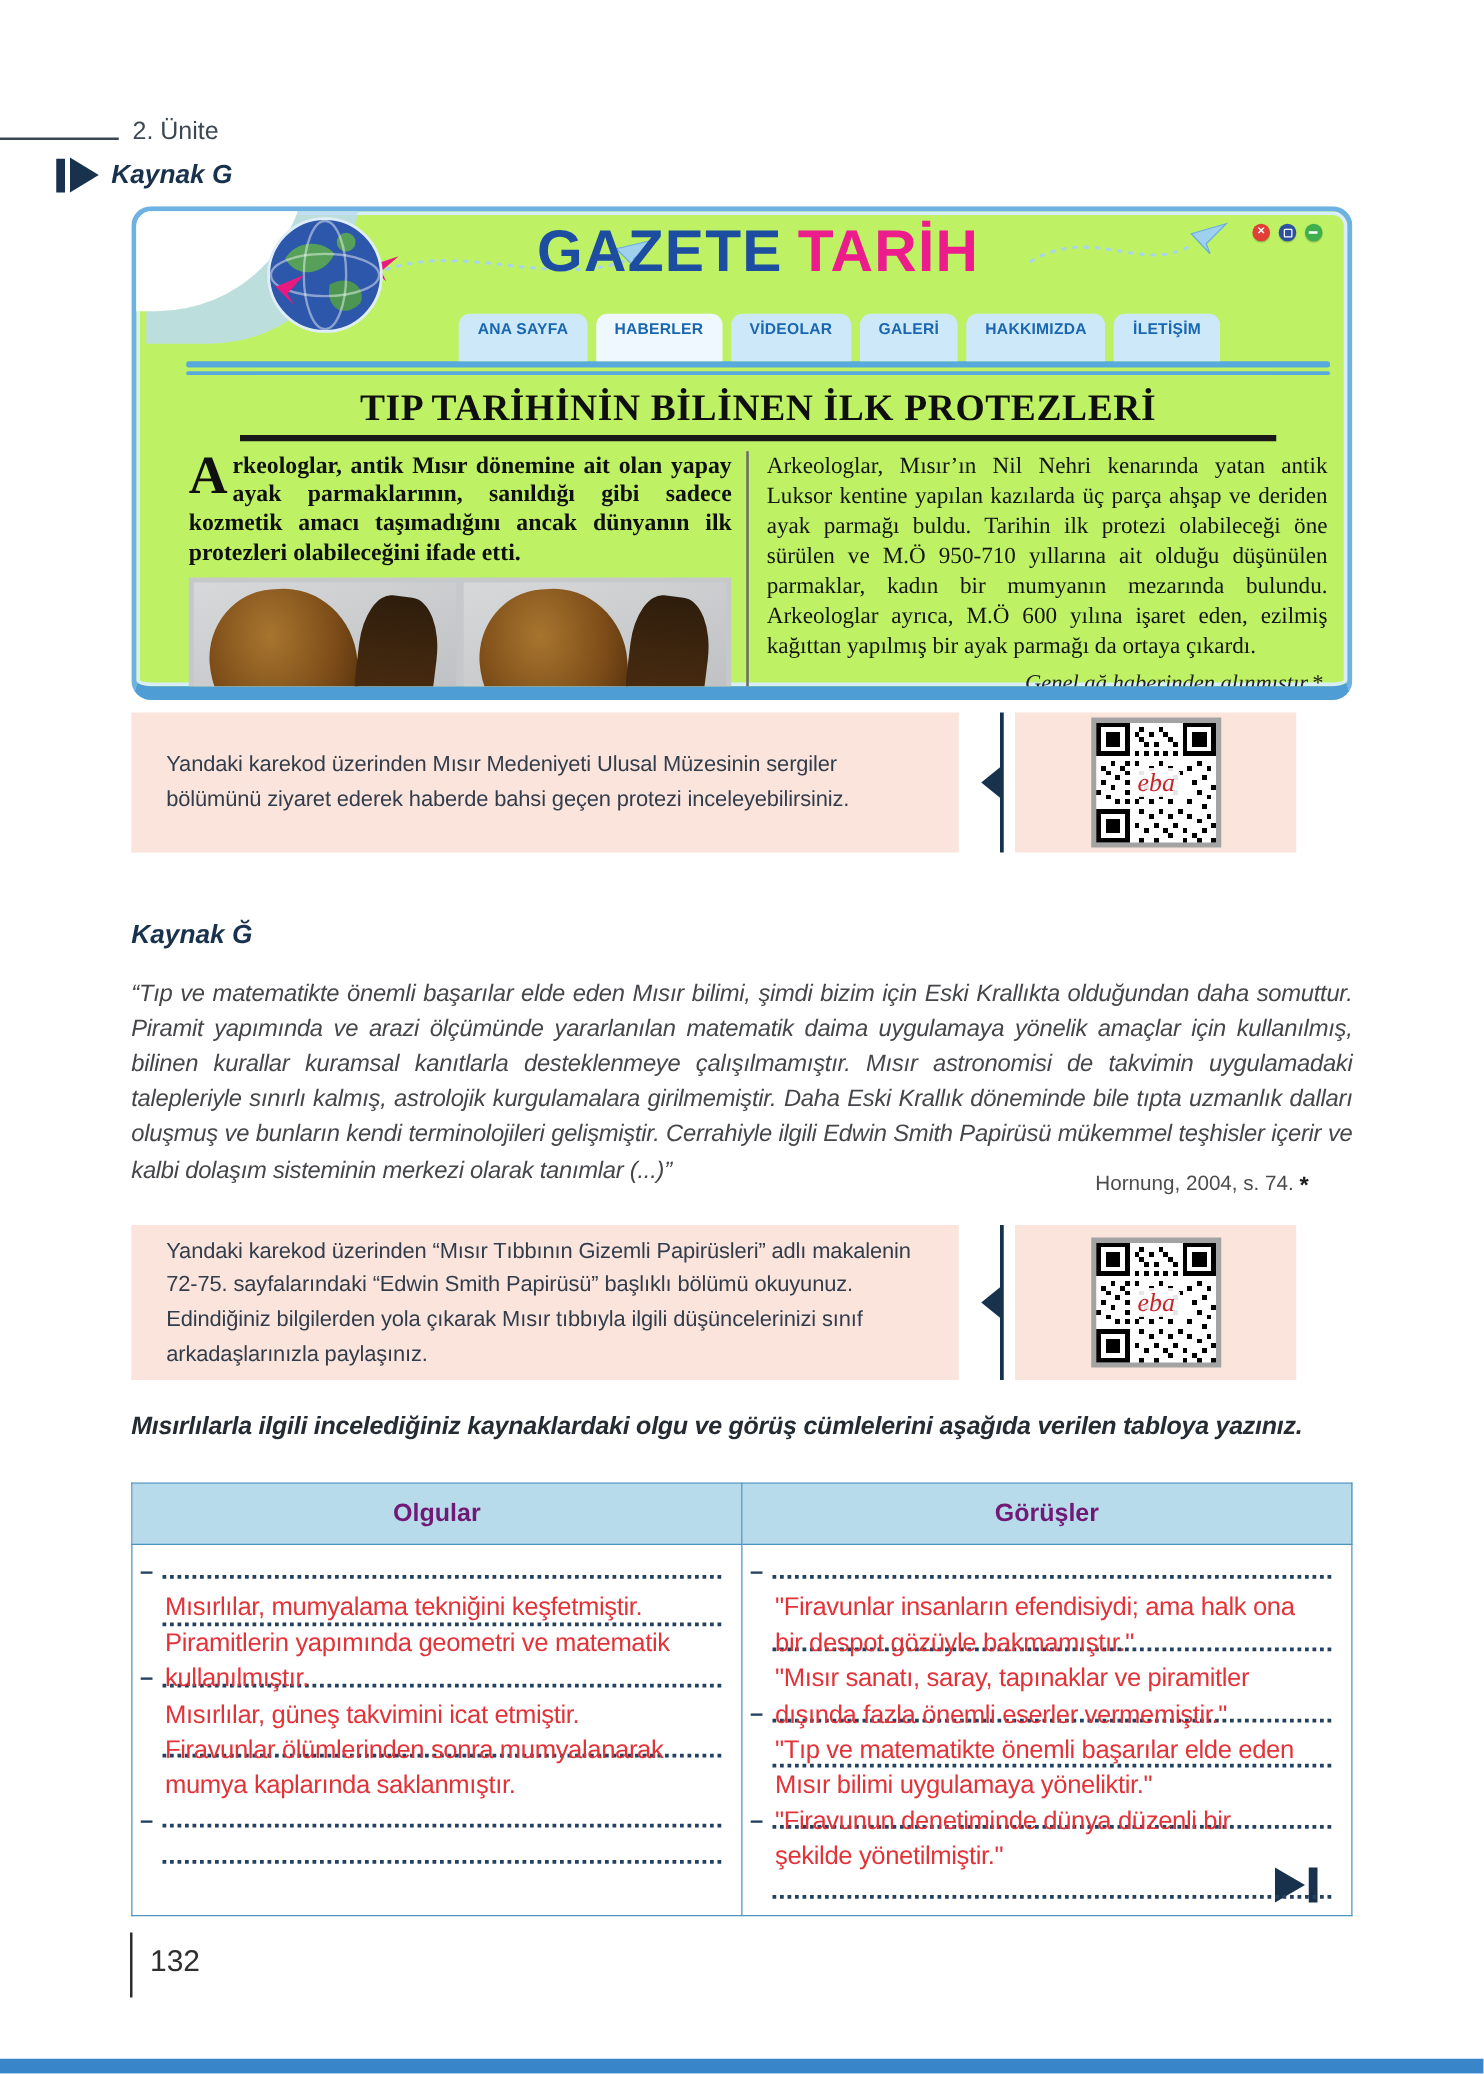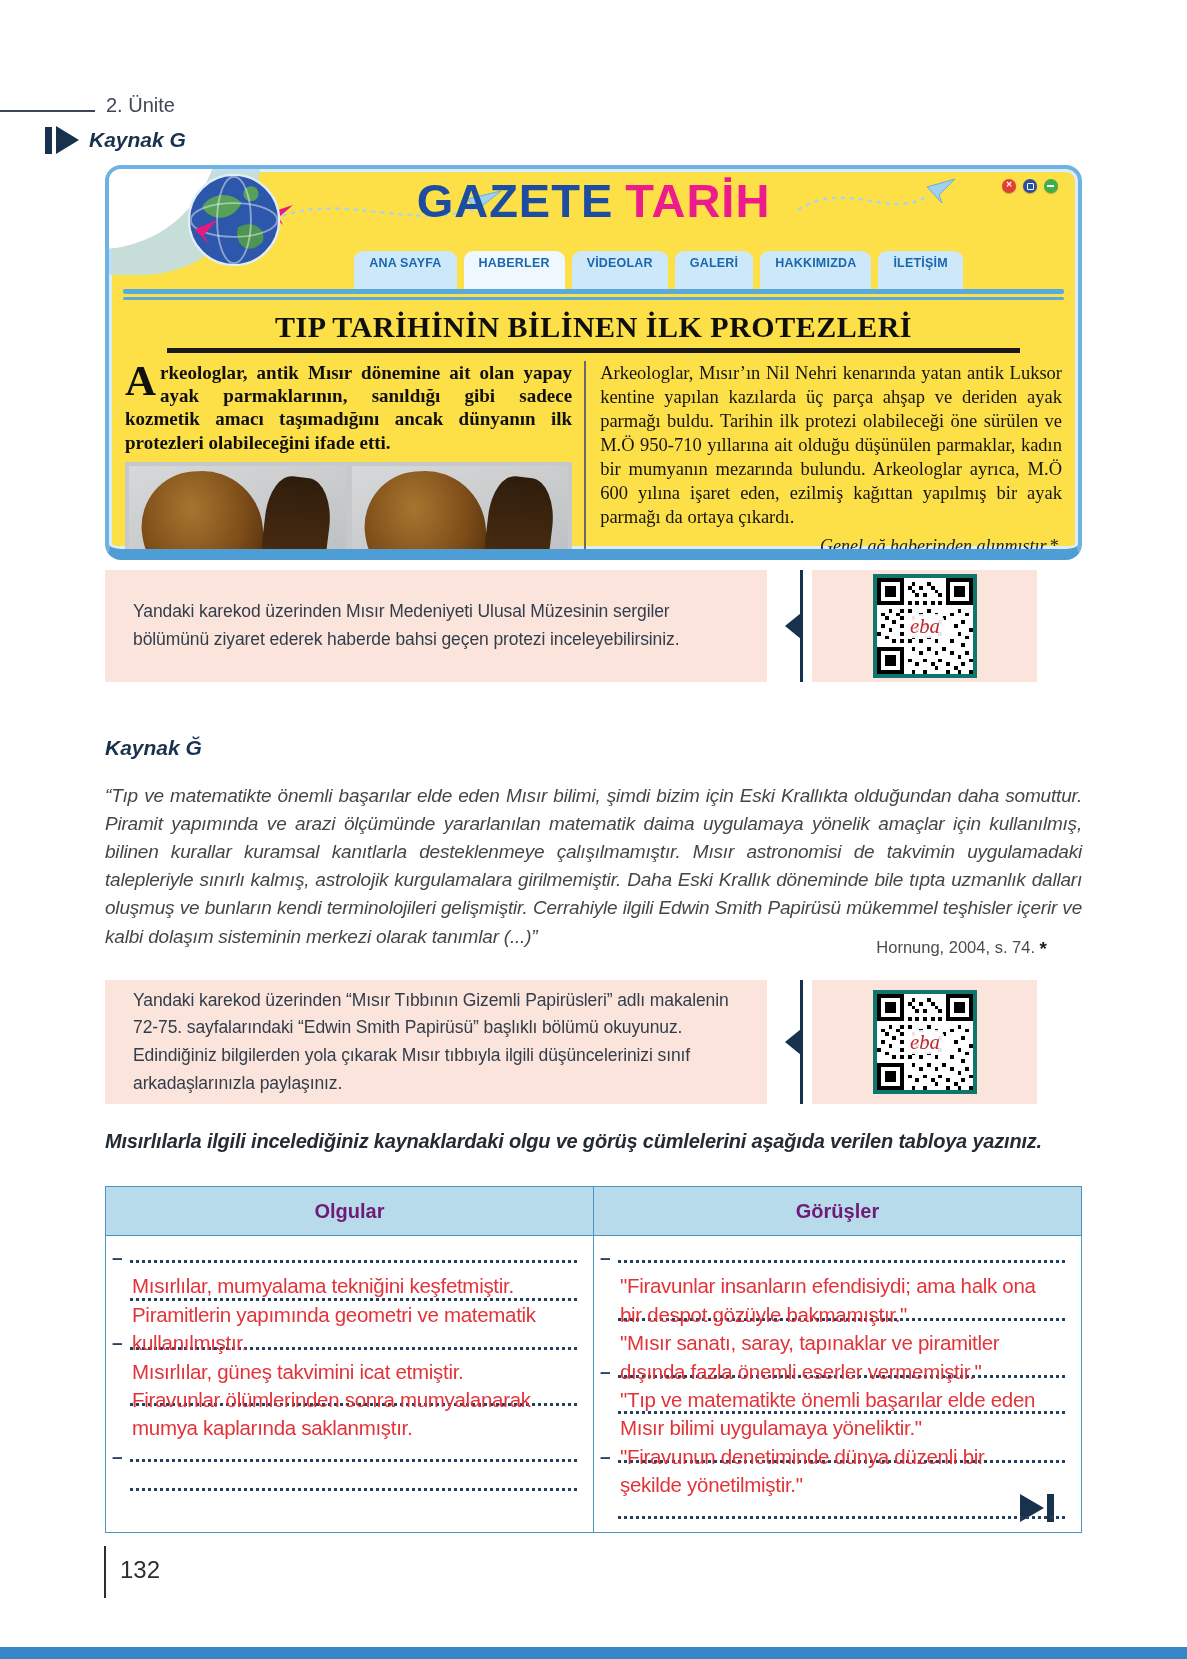--- a/index.html
+++ b/index.html
@@ -9,23 +9,23 @@
   .unit-label{position:absolute;left:106px;top:94px;font-size:20px;color:#3d4754;}
 
   
   .k-row{position:absolute;display:flex;align-items:center;gap:10px;}
   .k-icon{display:flex;align-items:center;}
   .k-icon .bar{width:7px;height:27px;background:#18324e;margin-right:4px;}
   .k-icon .tri{width:0;height:0;border-top:14px solid transparent;border-bottom:14px solid transparent;border-left:23px solid #18324e;}
   .k-label{font-size:21px;font-weight:bold;font-style:italic;color:#18324e;}
 
   
-  .card{position:absolute;left:105px;top:165px;width:977px;height:395px;background:#fde047;
+  .card{position:absolute;left:105px;top:165px;width:977px;height:395px;background:#bef264;
         border:4px solid #6db2e2;border-bottom:11px solid #4e9dd4;border-radius:16px;
-        box-shadow:inset 0 0 0 3px #d9edfa;overflow:hidden;box-sizing:border-box;}
+        box-shadow:inset 0 0 0 3px #d9edfa;overflow:hidden;box-sizing:border-box;padding-left:26px;}
   .masthead{position:relative;height:82px;}
   .swoosh{position:absolute;left:-18px;top:-14px;width:170px;height:120px;background:#bcdcf2;
           border-radius:0 0 150px 0;opacity:.85;}
   .swoosh2{position:absolute;left:-30px;top:-40px;width:140px;height:120px;background:#fff;
            border-radius:0 0 140px 0;}
   .globe{position:absolute;left:78px;top:4px;width:94px;height:94px;z-index:3;}
   .np-title{position:absolute;left:0;right:0;top:8px;text-align:center;z-index:2;
             font-weight:bold;font-size:47px;letter-spacing:1px;line-height:1;}
   .np-title .t-blue{color:#1c4da0;}
   .np-title .t-pink{color:#ec1c8c;margin-left:12px;}
@@ -67,21 +67,21 @@
   .credit{font-family:"Liberation Serif",serif;font-style:italic;font-size:18px;text-align:right;
           margin-top:7px;padding-right:4px;color:#222;}
 
   
   .pinkbox{position:absolute;background:#fbe4dc;display:flex;align-items:center;box-sizing:border-box;}
   .pinkbox .ptext{font-size:17.5px;line-height:1.58;color:#323d4b;letter-spacing:-.1px;}
   .vdiv{position:absolute;width:3px;background:#18324e;}
   .ptrtri{position:absolute;width:0;height:0;border-top:13px solid transparent;border-bottom:13px solid transparent;
           border-right:16px solid #18324e;}
   .qrpanel{position:absolute;background:#fbe4dc;display:flex;align-items:center;justify-content:center;}
-  .qrtile{background:#0f766e;padding:4px;line-height:0;text-decoration:underline;}
+  .qrtile{background:#a3a3a3;padding:4px;line-height:0;text-decoration:underline;}
 
   
   .quote{position:absolute;left:105px;top:782px;width:977px;font-size:19px;font-style:italic;
          color:#45464a;line-height:1.48;text-align:justify;letter-spacing:-.2px;}
   .attrib{position:absolute;left:105px;top:938px;width:977px;text-align:right;padding-right:35px;
           font-size:16.5px;color:#4c4c4e;box-sizing:border-box;}
   .attrib .mark{font-weight:bold;color:#1d1d1d;font-size:19px;vertical-align:top;}
 
   
   .instruction{position:absolute;left:105px;top:1130px;width:977px;font-size:20px;font-weight:bold;

